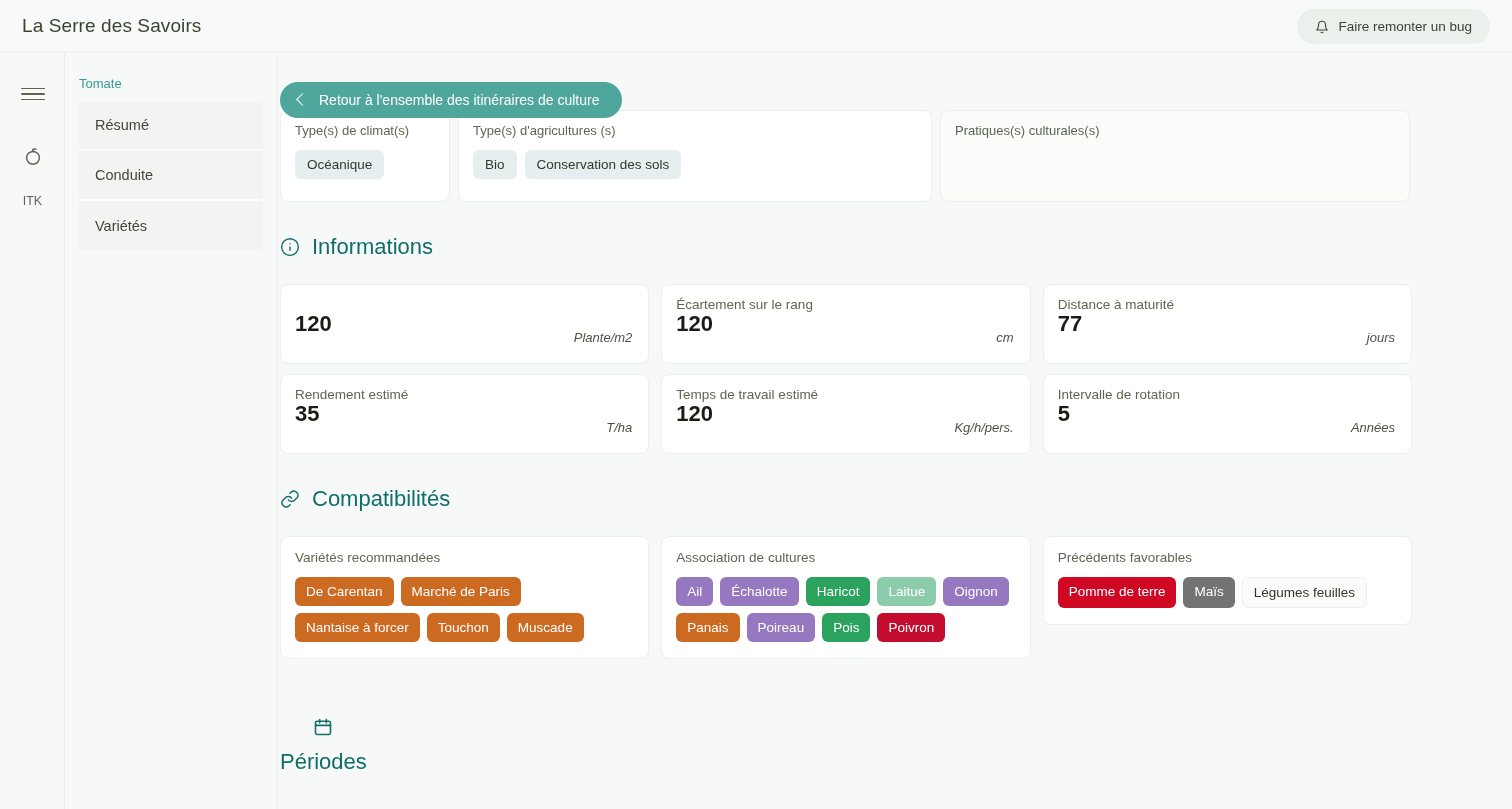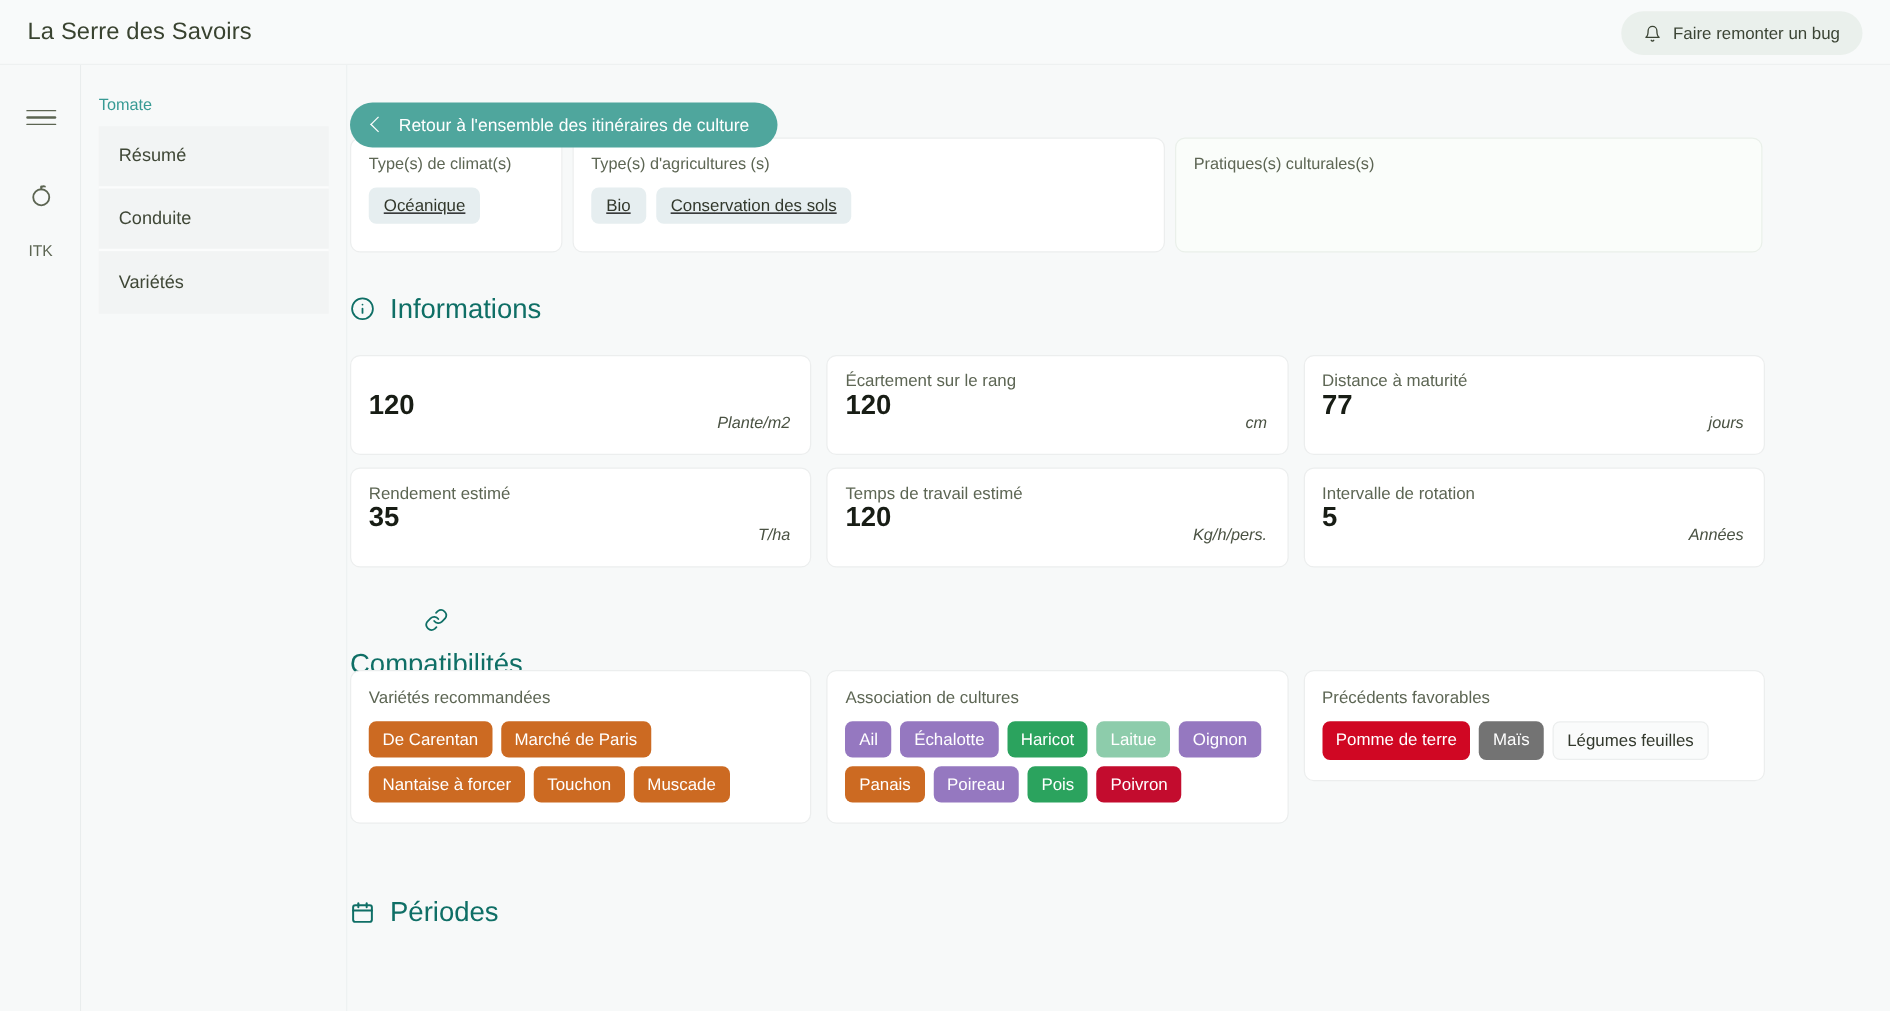--- a/index.html
+++ b/index.html
@@ -117,21 +117,21 @@
     background: #fff;
     border: 1px solid #eceeee;
     border-radius: 8px;
     padding: 12px 14px 0 14px;
     overflow: hidden;
   }
   .meta-card.c1 { width: 170px; }
   .meta-card.c2 { width: 474px; }
   .meta-card.c3 { width: 470px; background: #fafdfa; border-color: #eaf0ea; }
   .meta-label { font-size: 13px; color: #5d6654; margin-bottom: 12px; white-space: nowrap;}
-  .chips { display: flex; flex-wrap: wrap; gap: 8px; text-decoration: underline; }
+  .chips { display: flex; flex-wrap: wrap; gap: 8px; }
   .chip {
     background: #e6eef0; color: #32382c;
     font-size: 13.5px; padding: 7px 12px;
     border-radius: 6px; white-space: nowrap; cursor: pointer;
   }
 
   
   .sec-head {
     position: absolute; left: 2px;
     display: flex; align-items: center; gap: 12px;
@@ -181,21 +181,21 @@
   }
   .tag.orange  { background: #cc6a22; }
   .tag.purple  { background: #9578c0; }
   .tag.green   { background: #2ba35e; }
   .tag.lgreen  { background: #8dccab; }
   .tag.crimson { background: #c30c2e; }
   .tag.red     { background: #d00723; }
   .tag.slate   { background: #737373; }
   .tag.plain   { background: #fafbfb; color: #32382c; border: 1px solid #eceeee; }
 
-  .periodes-head { position: absolute; left: 2px; }
+  .periodes-head { position: absolute; left: 2px; flex-direction: column; }
 </style>
 </head>
 <body>
 
 <div class="topbar">
   <div class="brand">La Serre des Savoirs</div>
   <button class="bug-btn">
     <span class="bell">
       <svg viewBox="0 0 24 24" width="14" height="14" fill="none" stroke="#3b4434" stroke-width="1.8" stroke-linecap="round" stroke-linejoin="round">
         <path d="M18 8A6 6 0 0 0 6 8c0 7-3 9-3 9h18s-3-2-3-9"></path>
@@ -309,21 +309,21 @@
         <div class="info-val">120</div>
         <div class="info-unit">Kg/h/pers.</div>
       </div>
       <div class="info-card">
         <div class="info-label">Intervalle de rotation</div>
         <div class="info-val">5</div>
         <div class="info-unit">Années</div>
       </div>
     </div>
 
-    <div class="sec-head" style="top:434px;flex-direction:column;">
+    <div class="sec-head" style="top:434px;">
       <span class="sicon">
         <svg viewBox="0 0 24 24" width="20" height="20" fill="none" stroke="#0f6f66" stroke-width="1.7" stroke-linecap="round" stroke-linejoin="round">
           <path d="M10 13a5 5 0 0 0 7.5.5l3-3a5 5 0 0 0-7-7l-1.7 1.7"></path>
           <path d="M14 11a5 5 0 0 0-7.5-.5l-3 3a5 5 0 0 0 7 7l1.7-1.7"></path>
         </svg>
       </span>
       <span>Compatibilités</span>
     </div>
 
     <div class="compat-grid" style="top:484px;">

